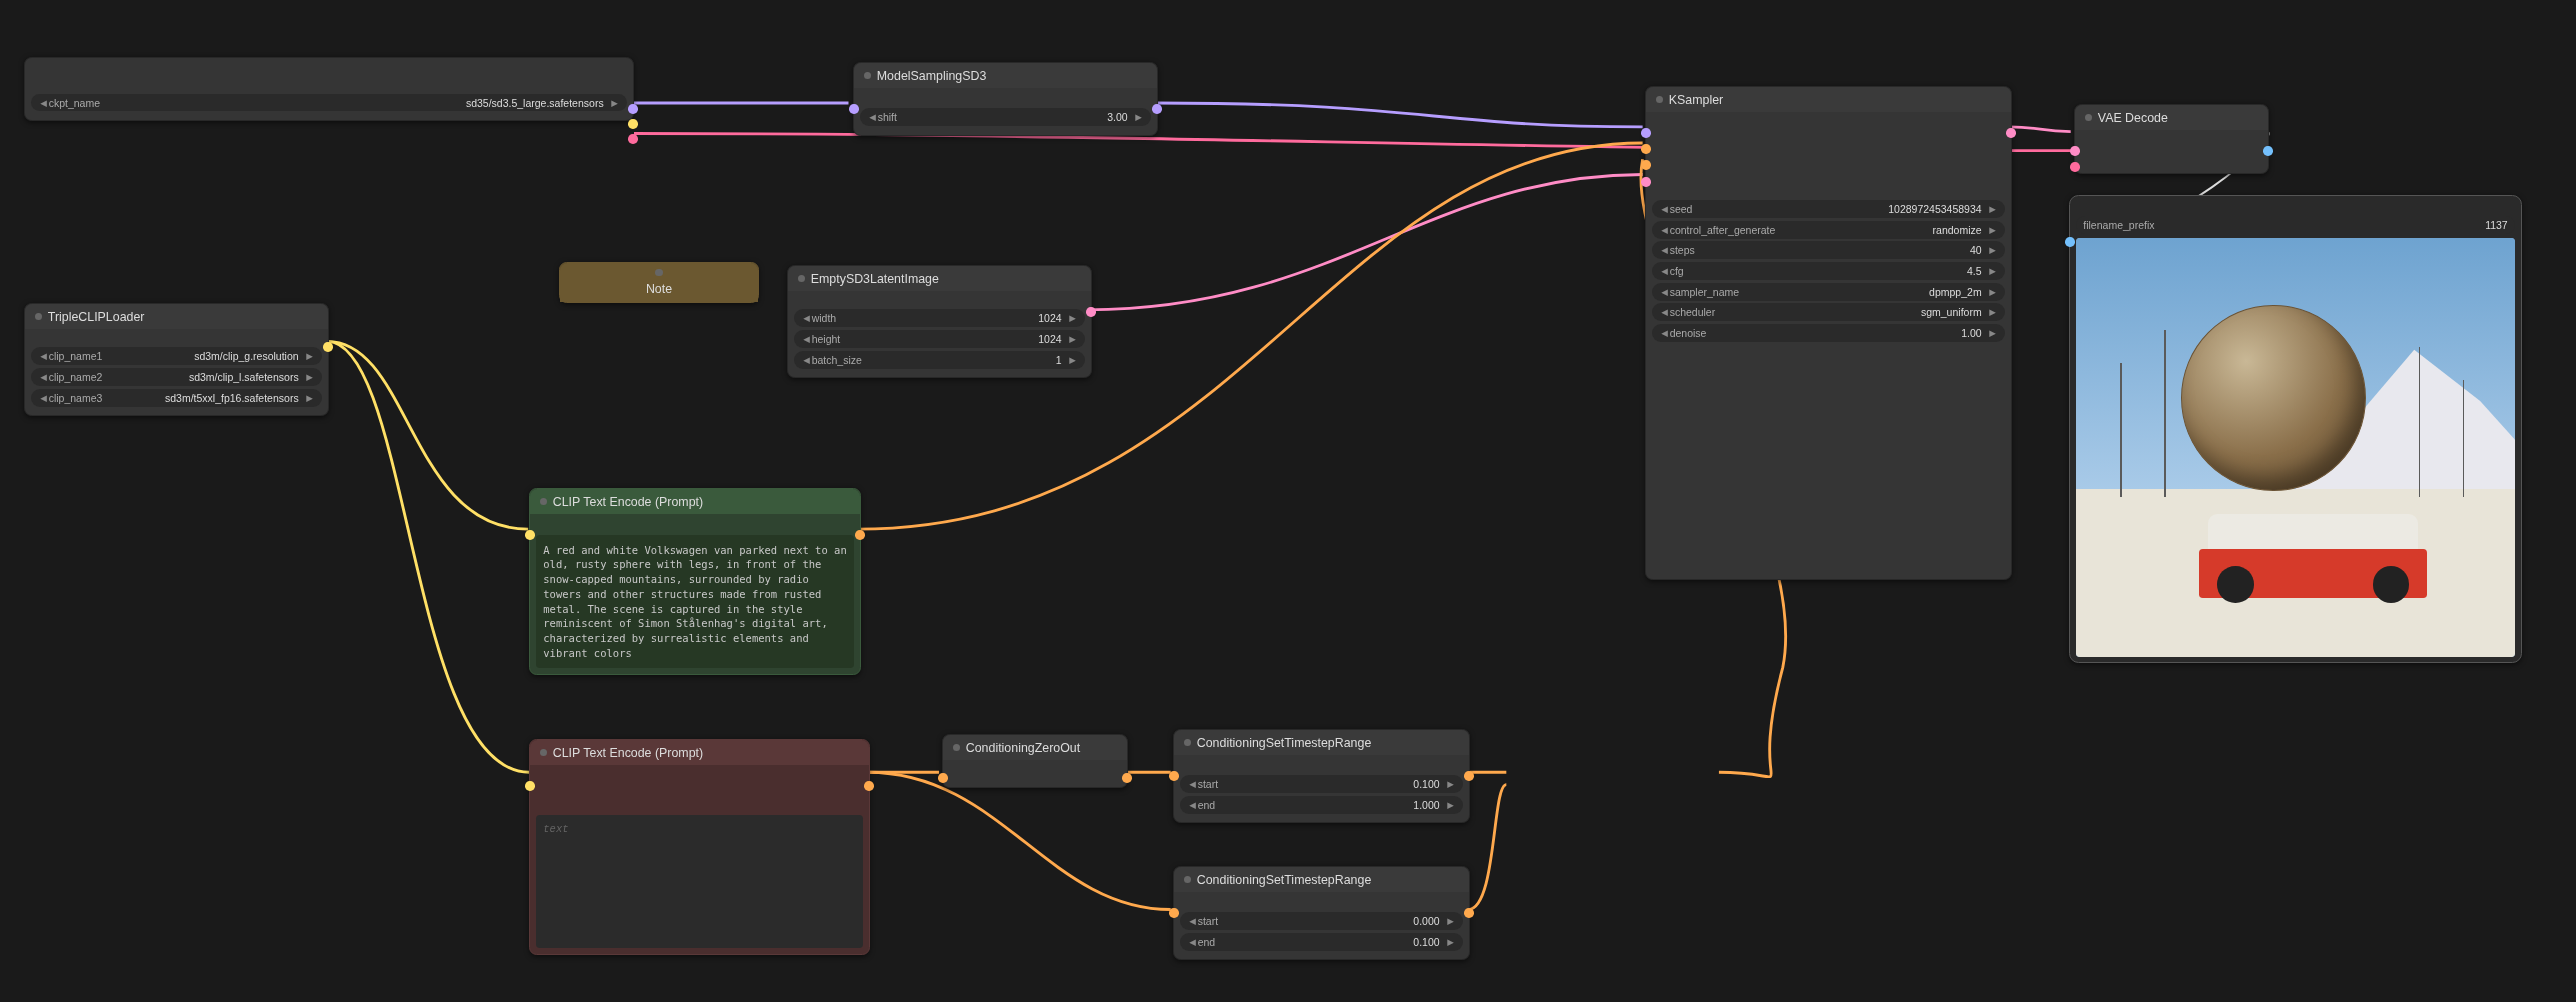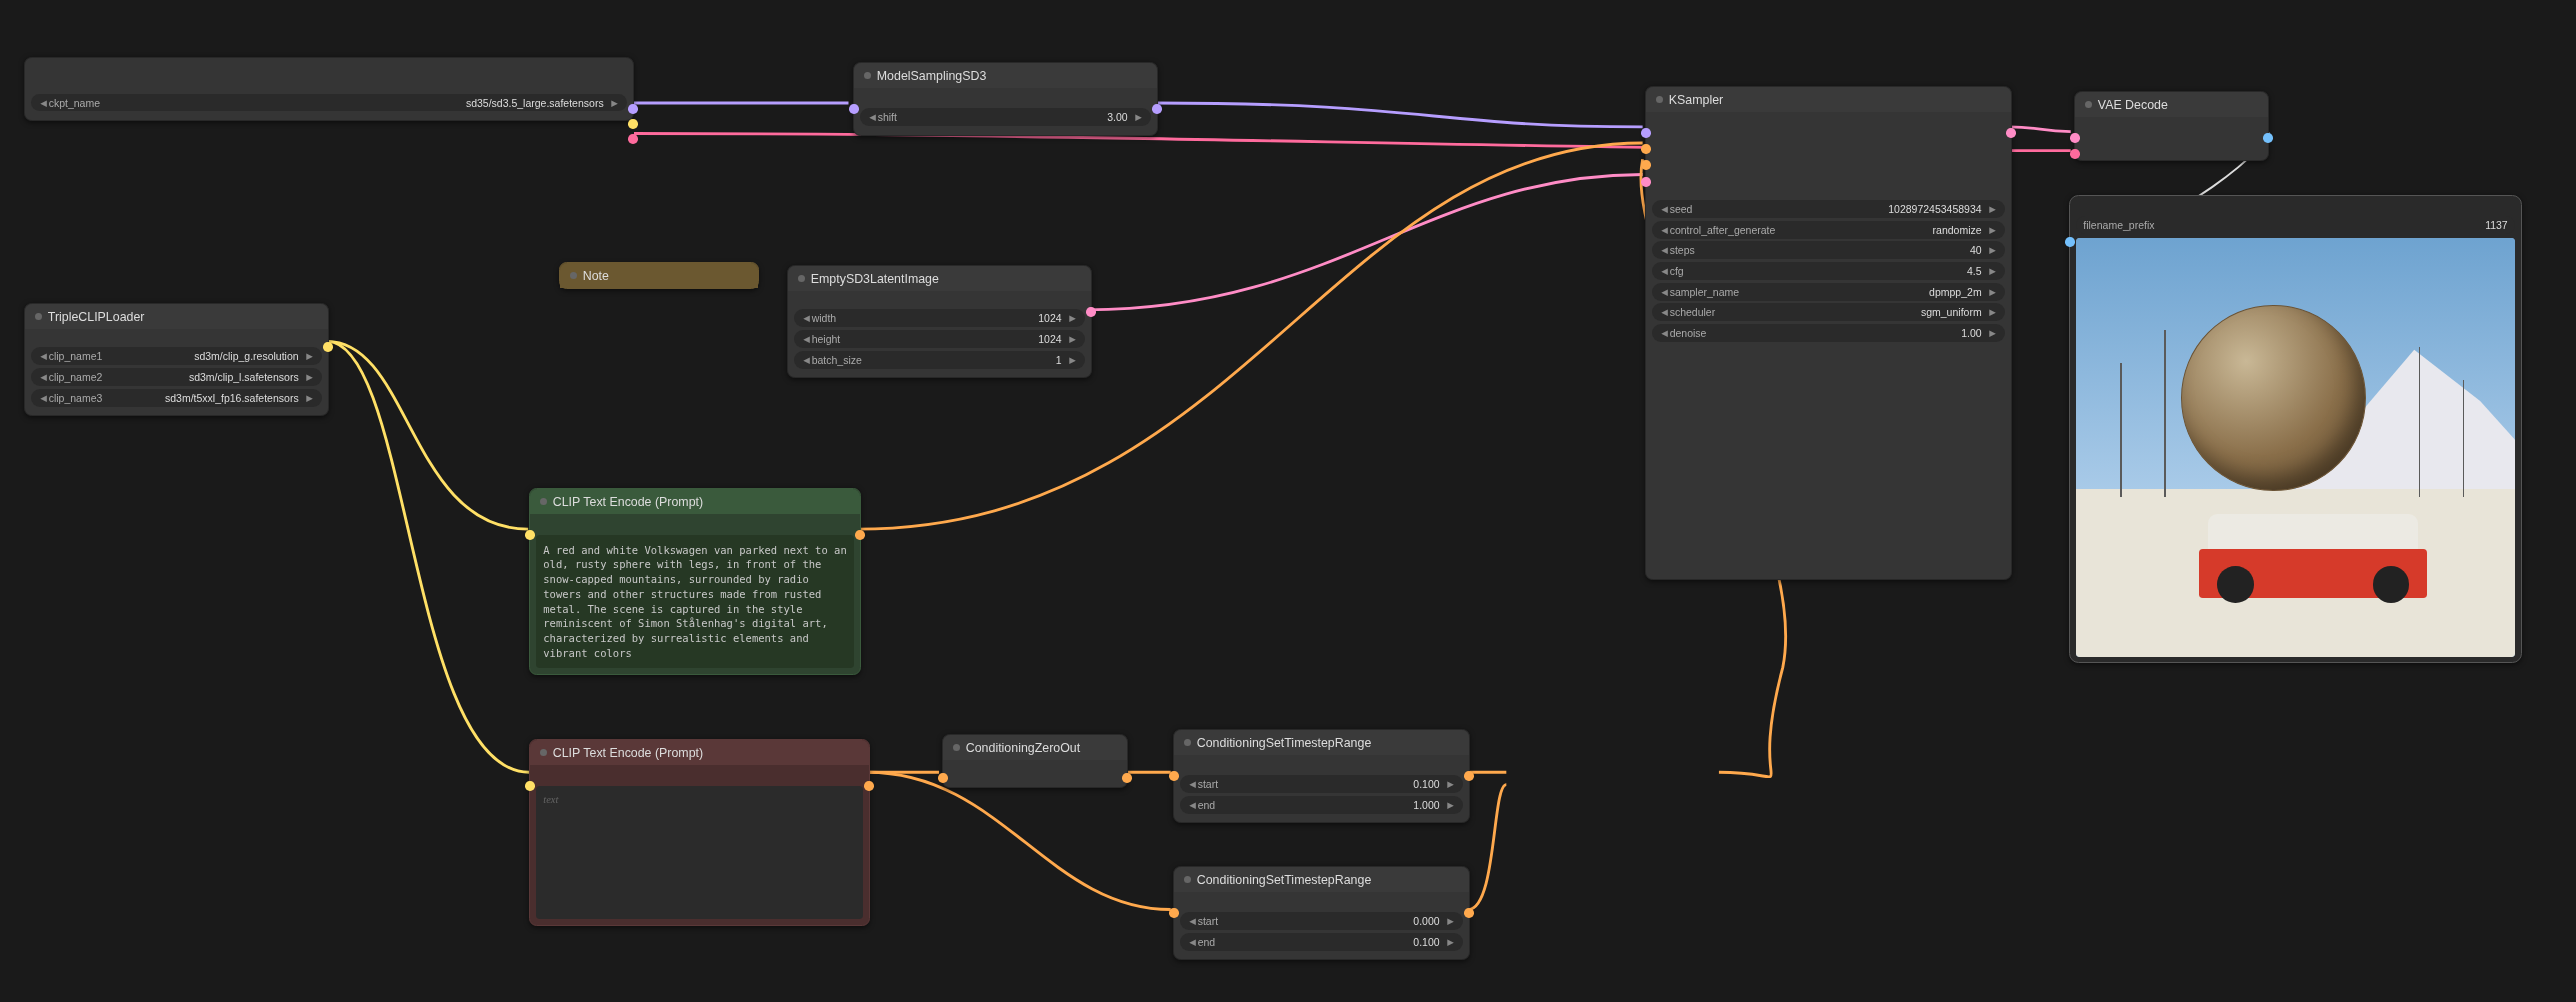--- a/index.html
+++ b/index.html
@@ -12,24 +12,24 @@
   .node-header { padding: 5.7px 9.5px; border-top-left-radius: 7.6px; border-top-right-radius: 7.6px; background: #3a3a3a; display: flex; align-items: center; gap: 5.7px; font-size: 12.4px; color: #ddd; }
   .node-header .dot { width: 7.6px; height: 7.6px; border-radius: 50%; background: #666; }
   .node-body { padding: 3.8px 5.7px 5.7px 5.7px; }
   
   .widget { display: flex; align-items: center; background: #2a2a2a; border-radius: 9.5px; padding: 2.9px 7.6px; margin: 2.9px 0; font-size: 10.5px; }
   .widget .arrow { color: #888; font-size: 8.6px; padding: 0 1.9px; }
   .widget .label { color: #aaa; }
   .widget .value { margin-left: auto; color: #ddd; }
   
   .textarea { background: #2b2b2b; color: #c8c8c8; font-family: monospace; font-size: 10.5px; padding: 7.6px; border-radius: 3.8px; line-height: 1.4; white-space: pre-wrap; word-wrap: break-word; }
-  .textarea-input { background: #2b2b2b; color: #888; font-family: Liberation Serif, serif; font-size: 10.5px; padding: 7.6px; border-radius: 3.8px; font-style: italic; min-height: 133px; }
+  .textarea-input { background: #2b2b2b; color: #888; font-family: Liberation Mono, monospace; font-size: 10.5px; padding: 7.6px; border-radius: 3.8px; font-style: italic; min-height: 133px; margin-top: 29px; }
   
   .node.note { background: #5a4c2a; border: 1px solid #6b5830; }
-  .node.note .node-header { background: #6b5830; }
+  .node.note .node-header { background: #6b5830; flex-direction: column; }
   .node.note .textarea { background: #4a3e22; color: #e0d5a8; }
   
   .node.positive { background: #2f4430; border: 1px solid #3a5a3c; }
   .node.positive .node-header { background: #3a5a3c; }
   .node.positive .textarea { background: #263824; }
   
   .node.negative { background: #4a2e2e; border: 1px solid #5a3838; }
   .node.negative .node-header { background: #5a3838; }
   
   .node.save { background: #2a2a2a; border: 1.9px solid #555; border-radius: 9.5px; }
@@ -178,21 +178,21 @@
         </div>
     <div style="height:229px;"></div>
   </div>
   <div class="port model" style="left:-4.8px; top:41px;"></div>
   <div class="port cond" style="left:-4.8px; top:57px;"></div>
   <div class="port cond" style="left:-4.8px; top:73px;"></div>
   <div class="port latent" style="left:-4.8px; top:90px;"></div>
   <div class="port latent" style="right:-4.8px; top:41px;"></div>
 </div>
 
-<div class="node" style="left:2074px; top:91px; width:195px;">
+<div class="node" style="left:2074px; top:104px; width:195px;">
   <div class="node-header">
     <span class="dot"></span>
     <span>VAE Decode</span>
   </div>
   <div class="node-body">
         <div style="height:33px;"></div>
       </div>
   <div class="port latent" style="left:-4.8px; top:41px;"></div>
   <div class="port vae" style="left:-4.8px; top:57px;"></div>
   <div class="port image" style="right:-4.8px; top:41px;"></div>

